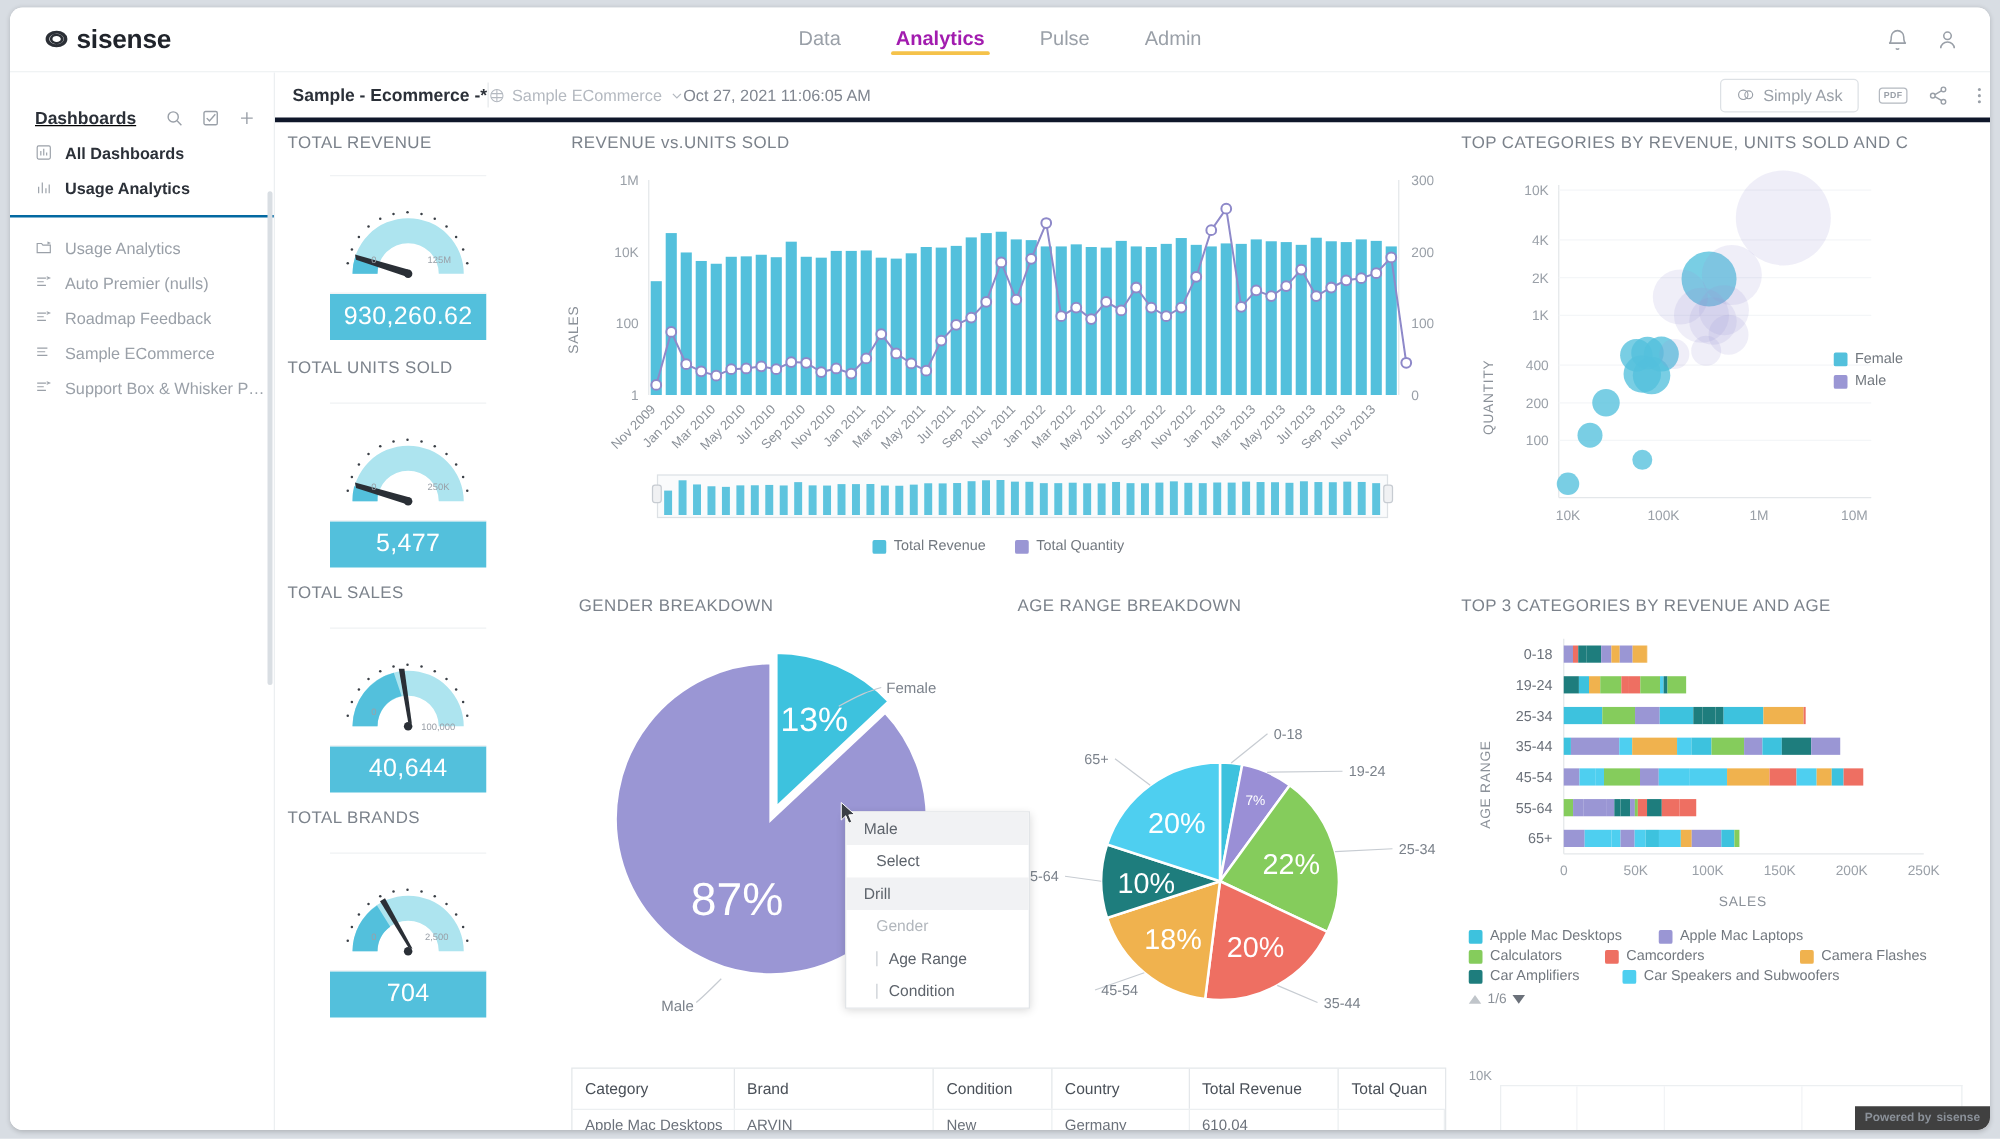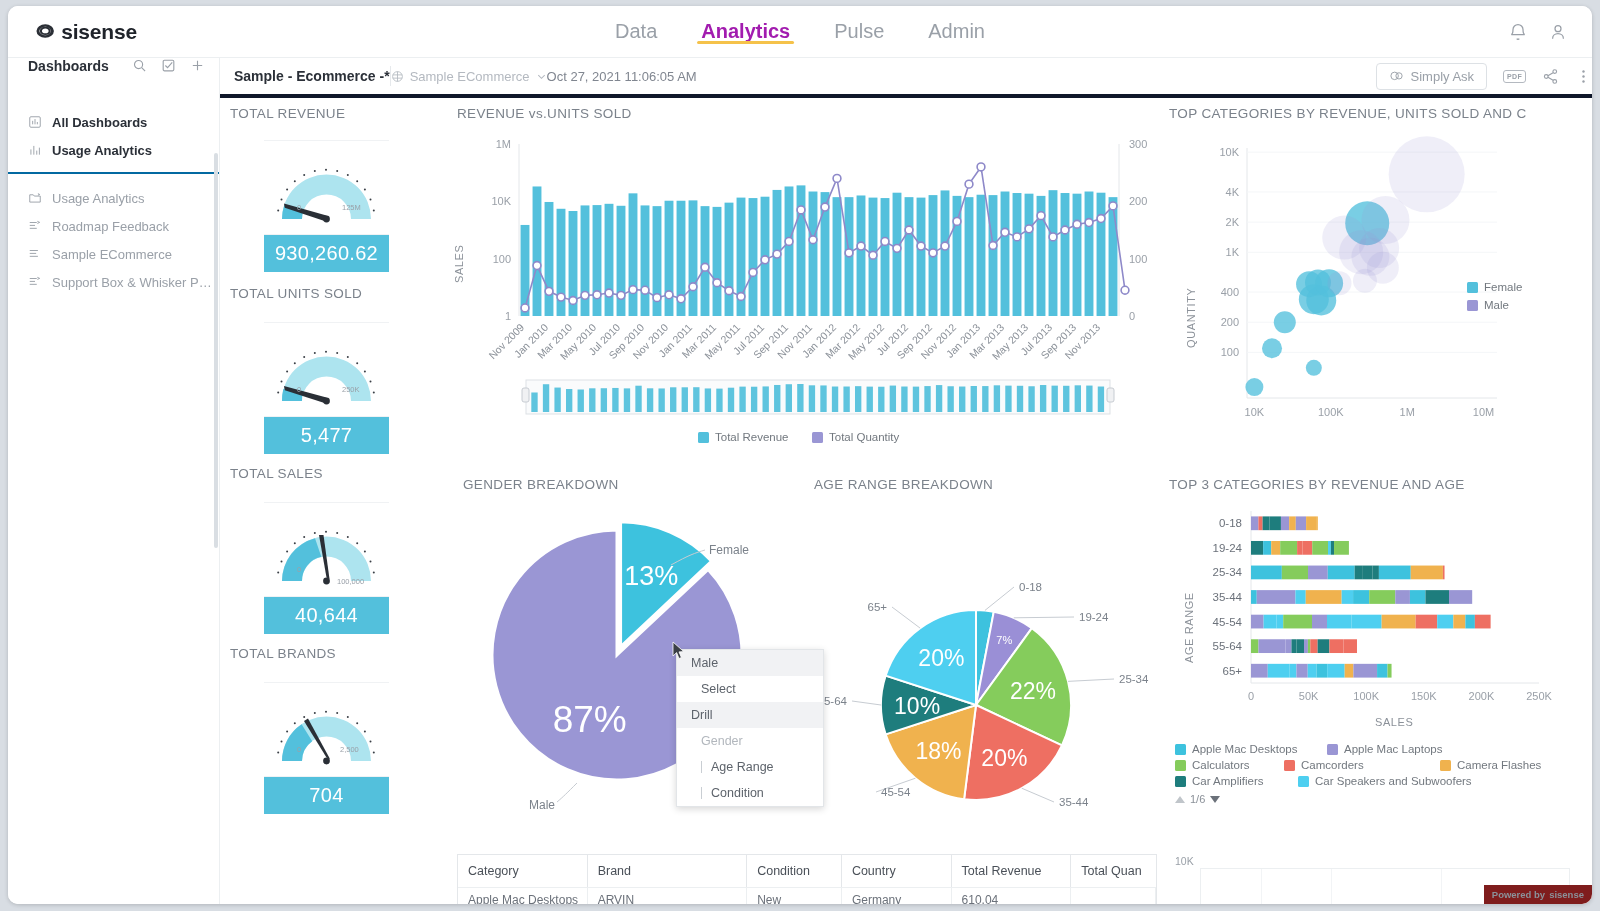--- a/index.html
+++ b/index.html
@@ -16,29 +16,29 @@
   }
   
   .topbar {
     position:relative; height:52px; background:#fff;
     border-bottom:1px solid #eceff1; display:flex; align-items:center;
   }
   .logo { display:flex; align-items:center; gap:7px; margin-left:28px; }
   .logo-mark { font-size:23px; color:#2b2f36; line-height:1; font-weight:bold;}
   .logo-text { font-size:21px; color:#20242b; letter-spacing:-.2px; font-weight:600;}
   .nav { position:absolute; left:50%; transform:translateX(-50%); display:flex; gap:44px; height:52px; align-items:center;}
-  .nav-item { font-size:20px; color:#9aa0a8; height:36px; display:flex; align-items:center; position:relative; cursor:pointer;}
+  .nav-item { font-size:16px; color:#9aa0a8; height:36px; display:flex; align-items:center; position:relative; cursor:pointer;}
   .nav-item.active { color:#a21caf; font-weight:bold; }
   .nav-item.active:after { content:""; position:absolute; left:-4px; right:-4px; bottom:6px; height:3px; background:#f5c24a; border-radius:2px;}
   .topright { margin-left:auto; margin-right:24px; display:flex; gap:20px; align-items:center;}
   .ic { width:20px; height:20px; color:#9aa0a8; display:block;}
   
   .body { display:flex; height:846px; }
   .sidebar { width:212px; border-right:1px solid #eceff1; background:#fff; position:relative;}
-  .sb-head { display:flex; align-items:flex-start; height:44px; padding:0 14px 0 20px; }
+  .sb-head { display:flex; align-items:flex-end; height:44px; padding:0 14px 0 20px;text-decoration:underline; }
   .sb-title { font-size:14px; color:#2b3038; font-weight:bold; }
   .sb-actions { margin-left:auto; display:flex; gap:14px; align-items:center;}
   .sb-actions svg { width:15px; height:15px; color:#9aa0a8; }
   .sb-sect { padding:6px 0 8px 0; border-bottom:2px solid #0369a1;}
   .sb-sect.last { border-bottom:none; padding-top:10px;}
   .sb-item { display:flex; align-items:center; gap:10px; height:28px; padding-left:20px; cursor:pointer; font-size:13px;}
   .sb-item .lbl { color:#9aa0a8; white-space:nowrap; overflow:hidden; text-overflow:ellipsis; max-width:160px;}
   .sb-item.bold .lbl { color:#2b3038; font-weight:bold; }
   .sb-item svg { width:14px; height:14px; color:#9aa0a8; flex:none;}
   .sb-scroll { position:absolute; left:206px; top:95px; width:4px; height:395px; background:#d9dee3; border-radius:2px;}
@@ -80,21 +80,21 @@
   .ctx-item.ind { padding-left:34px; position:relative;}
   .ctx-item.ind:before { content:""; position:absolute; left:24px; top:7px; bottom:7px; width:1px; background:#c9ced3;}
   .cursor { position:absolute; width:0; height:0; z-index:45;}
   
   .tbl { position:absolute; border:1px solid #e4e7ea; background:#fff; }
   .tbl-head { display:flex; }
   .th { font-size:12.5px; color:#4a5058; padding:9px 0 9px 10px; border-right:1px solid #e4e7ea; white-space:nowrap;}
   .th:last-child{border-right:none;}
   .tr { display:flex; border-top:1px solid #eceff1;}
   .td { font-size:12px; color:#6b717a; padding:5px 0 5px 10px; border-right:1px solid #eceff1; white-space:nowrap; overflow:hidden;}
-  .powered { position:absolute; right:0; bottom:0; background:#7f1d1d; color:#8b9199; font-size:9.5px;
+  .powered { position:absolute; right:0; bottom:0; background:#404040; color:#8b9199; font-size:9.5px;
              padding:4px 8px; display:flex; gap:4px; align-items:center; font-weight:bold;}
   .pager { position:absolute; display:flex; align-items:center; gap:5px; font-size:11px; color:#8b9199;}
   .tri { width:0;height:0;border-left:5px solid transparent;border-right:5px solid transparent;}
   .tri.up { border-bottom:7px solid #c0c5ca;}
   .tri.down { border-top:7px solid #6b717a;}
 </style>
 </head>
 <body>
 
 <div class="app">
@@ -158,20 +158,27 @@
         </div>
       </div>
 
       <div class="sb-sect last">
         <div class="sb-item">
           <svg viewBox="0 0 24 24" fill="none" stroke="currentColor" stroke-width="1.6">
               <path d="M3 6.5h6l1.8 2.2H21V19H3z"></path>
               <path d="M17 4.5l3 1.4-3 1.4"></path>
             </svg>
           <span class="lbl">Usage Analytics</span>
+        </div>
+        <div class="sb-item">
+          <svg viewBox="0 0 24 24" fill="none" stroke="currentColor" stroke-width="1.6">
+              <path d="M3 6h12M3 11h9M3 16h12"></path>
+              <path d="M16 4l4 1.8L16 7.6"></path>
+            </svg>
+          <span class="lbl">Auto Premier (nulls)</span>
         </div>
         <div class="sb-item">
           <svg viewBox="0 0 24 24" fill="none" stroke="currentColor" stroke-width="1.6">
               <path d="M3 6h12M3 11h9M3 16h12"></path>
               <path d="M16 4l4 1.8L16 7.6"></path>
             </svg>
           <span class="lbl">Roadmap Feedback</span>
         </div>
         <div class="sb-item">
           <svg viewBox="0 0 24 24" fill="none" stroke="currentColor" stroke-width="1.6">

